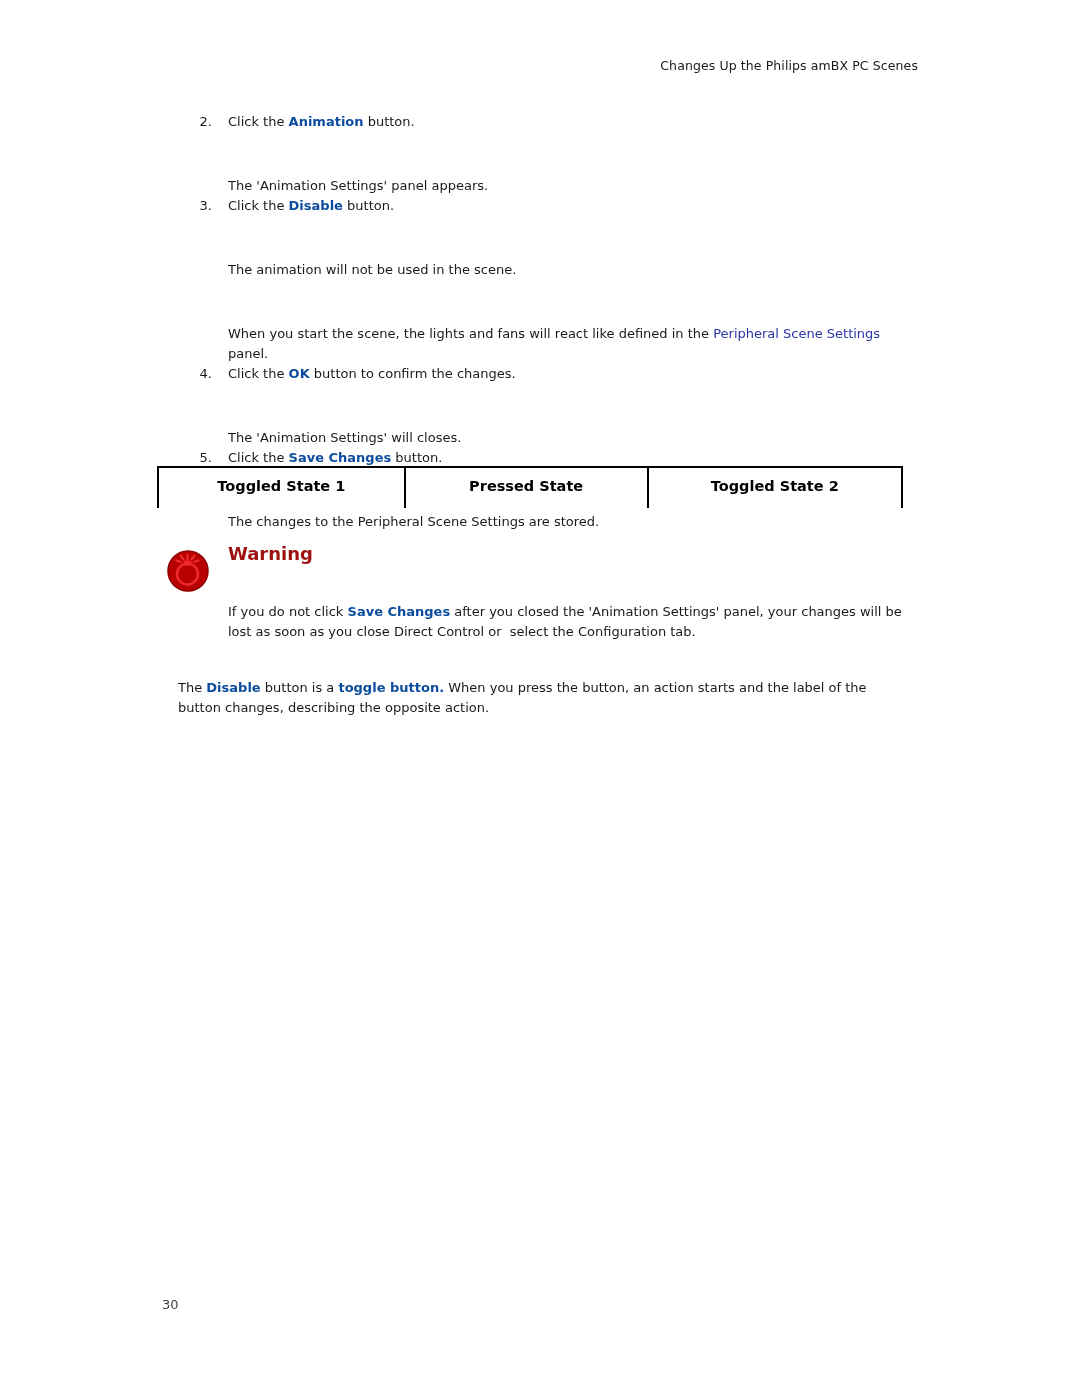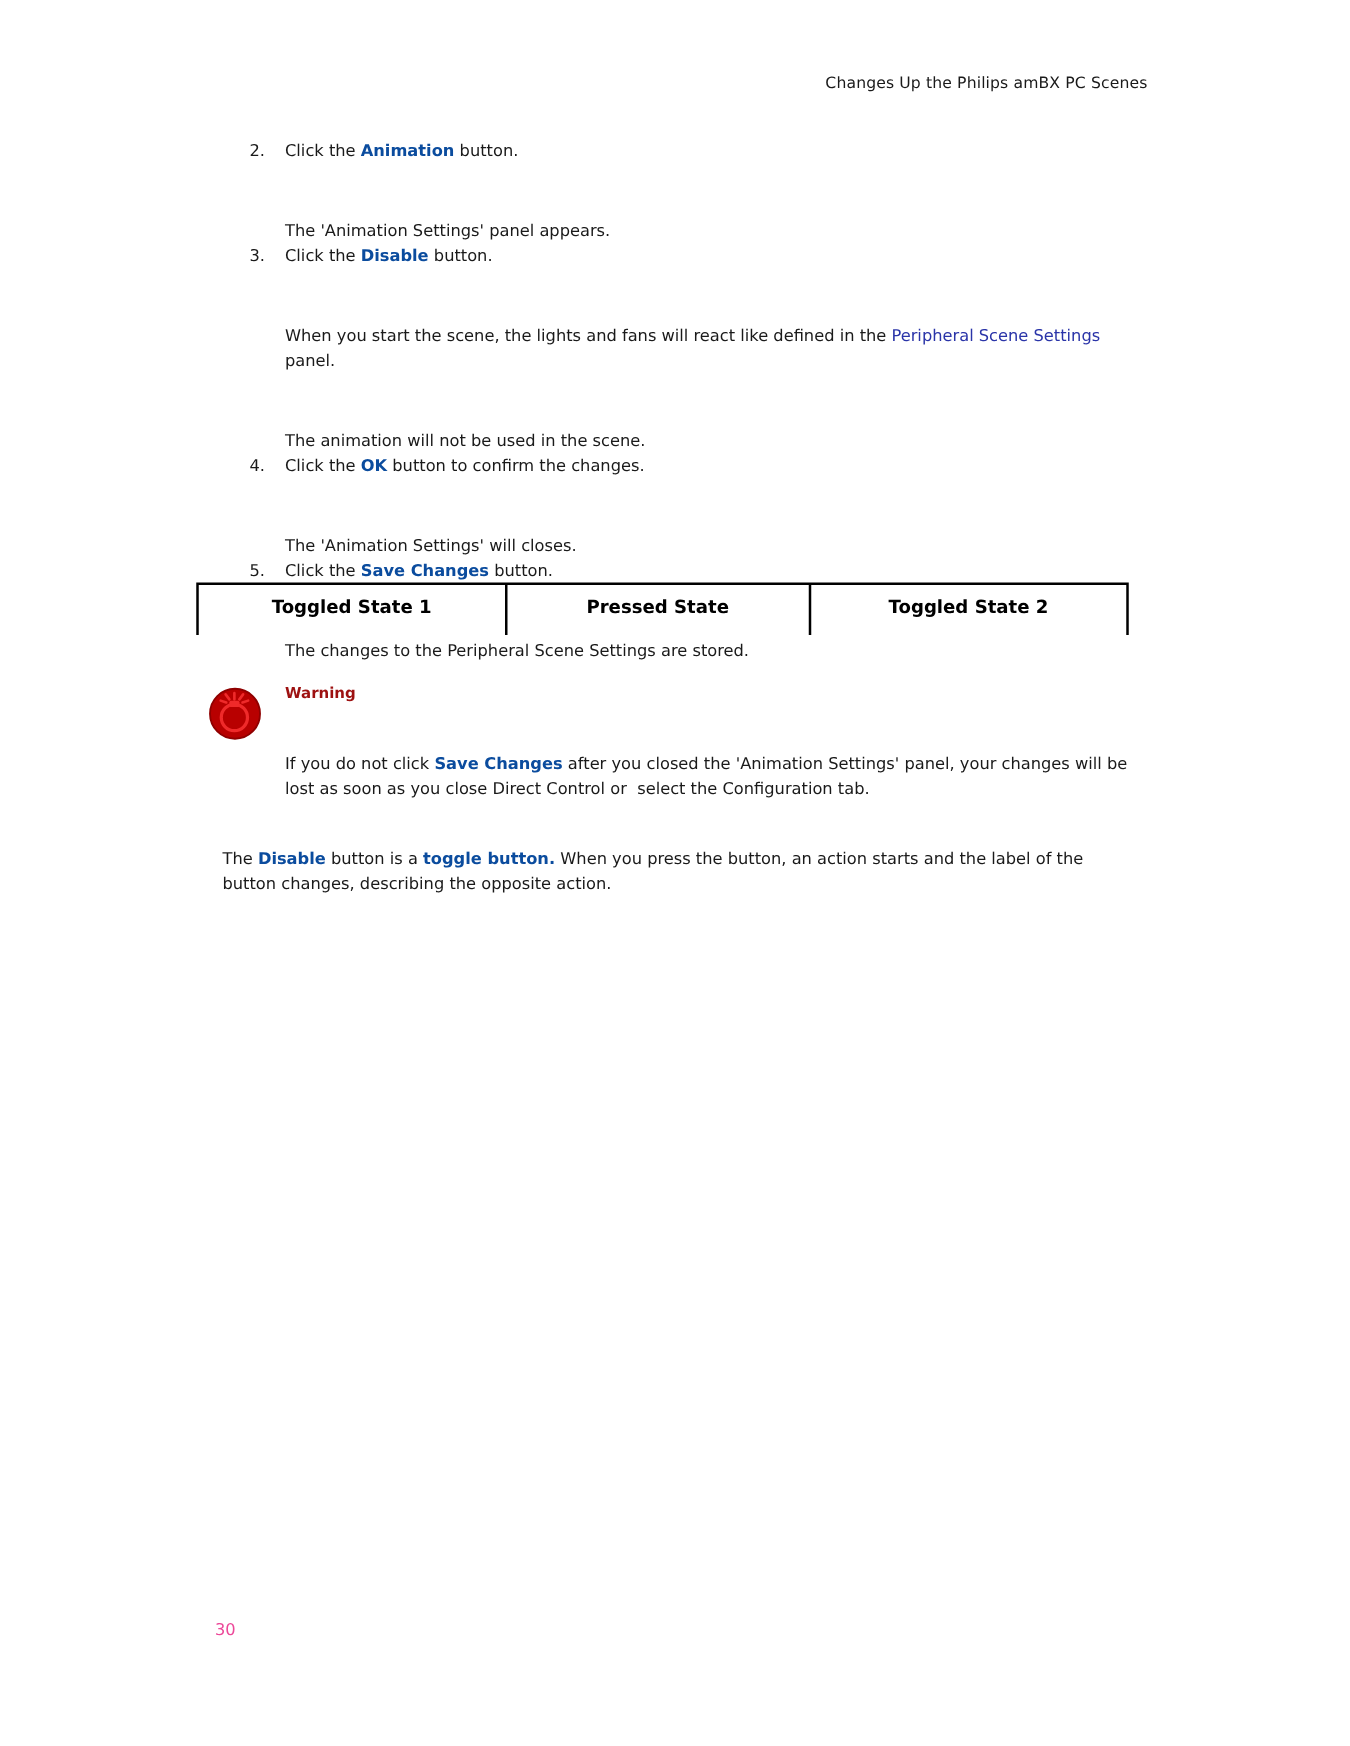--- a/index.html
+++ b/index.html
@@ -98,21 +98,21 @@
   }
   .warn-icon {
     position: absolute;
     left: -14px;
     top: 2px;
     width: 48px;
     height: 48px;
   }
   .warn-title {
     padding-left: 50px;
-    font-size: 12px;
+    font-size: 18px;
     font-weight: bold;
     color: #9d1111;
     line-height: 20px;
   }
   .warn-body {
     padding-left: 50px;
     margin-top: 14px;
     font-size: 13px;
     line-height: 20px;
     color: #1a1a1a;
@@ -153,24 +153,24 @@
     color: #000;
     padding-bottom: 4px;
   }
   .state-cell.c1 { width: 256px; }
   .state-cell.c2 { width: 252px; }
   .state-cell.c3 { width: 266px; border-right: 2.5px solid #000; }
 
   
   .page-number {
     position: absolute;
-    left: 172px;
+    left: 162px;
     top: 1297px;
     font-size: 13px;
-    color: #ec4899;
+    color: #404040;
   }
 </style>
 </head>
 <body>
 
 <div class="page">
 
   <div class="running-header">Changes Up the Philips amBX PC Scenes</div>
 
   <div class="content">
@@ -180,23 +180,23 @@
       <li class="proc-item">
         <span class="proc-num">2.</span>
         <div class="proc-line"><span>Click the </span><span class="ui-term">Animation</span><span> button.</span></div>
       </li>
       <div class="proc-sub">The 'Animation Settings' panel appears.</div>
 
       <li class="proc-item">
         <span class="proc-num">3.</span>
         <div class="proc-line"><span>Click the </span><span class="ui-term">Disable</span><span> button.</span></div>
       </li>
+      <div class="proc-sub">The animation will not be used in the scene.</div>
+
       <div class="proc-sub"><span>When you start the scene, the lights and fans will react like defined in the </span><span class="xref">Peripheral Scene Settings</span><span> panel.</span></div>
-
-      <div class="proc-sub">The animation will not be used in the scene.</div>
 
       <li class="proc-item">
         <span class="proc-num">4.</span>
         <div class="proc-line"><span>Click the </span><span class="ui-term">OK</span><span> button to confirm the changes.</span></div>
       </li>
       <div class="proc-sub">The 'Animation Settings' will closes.</div>
 
       <li class="proc-item">
         <span class="proc-num">5.</span>
         <div class="proc-line"><span>Click the </span><span class="ui-term">Save Changes</span><span> button.</span></div>

